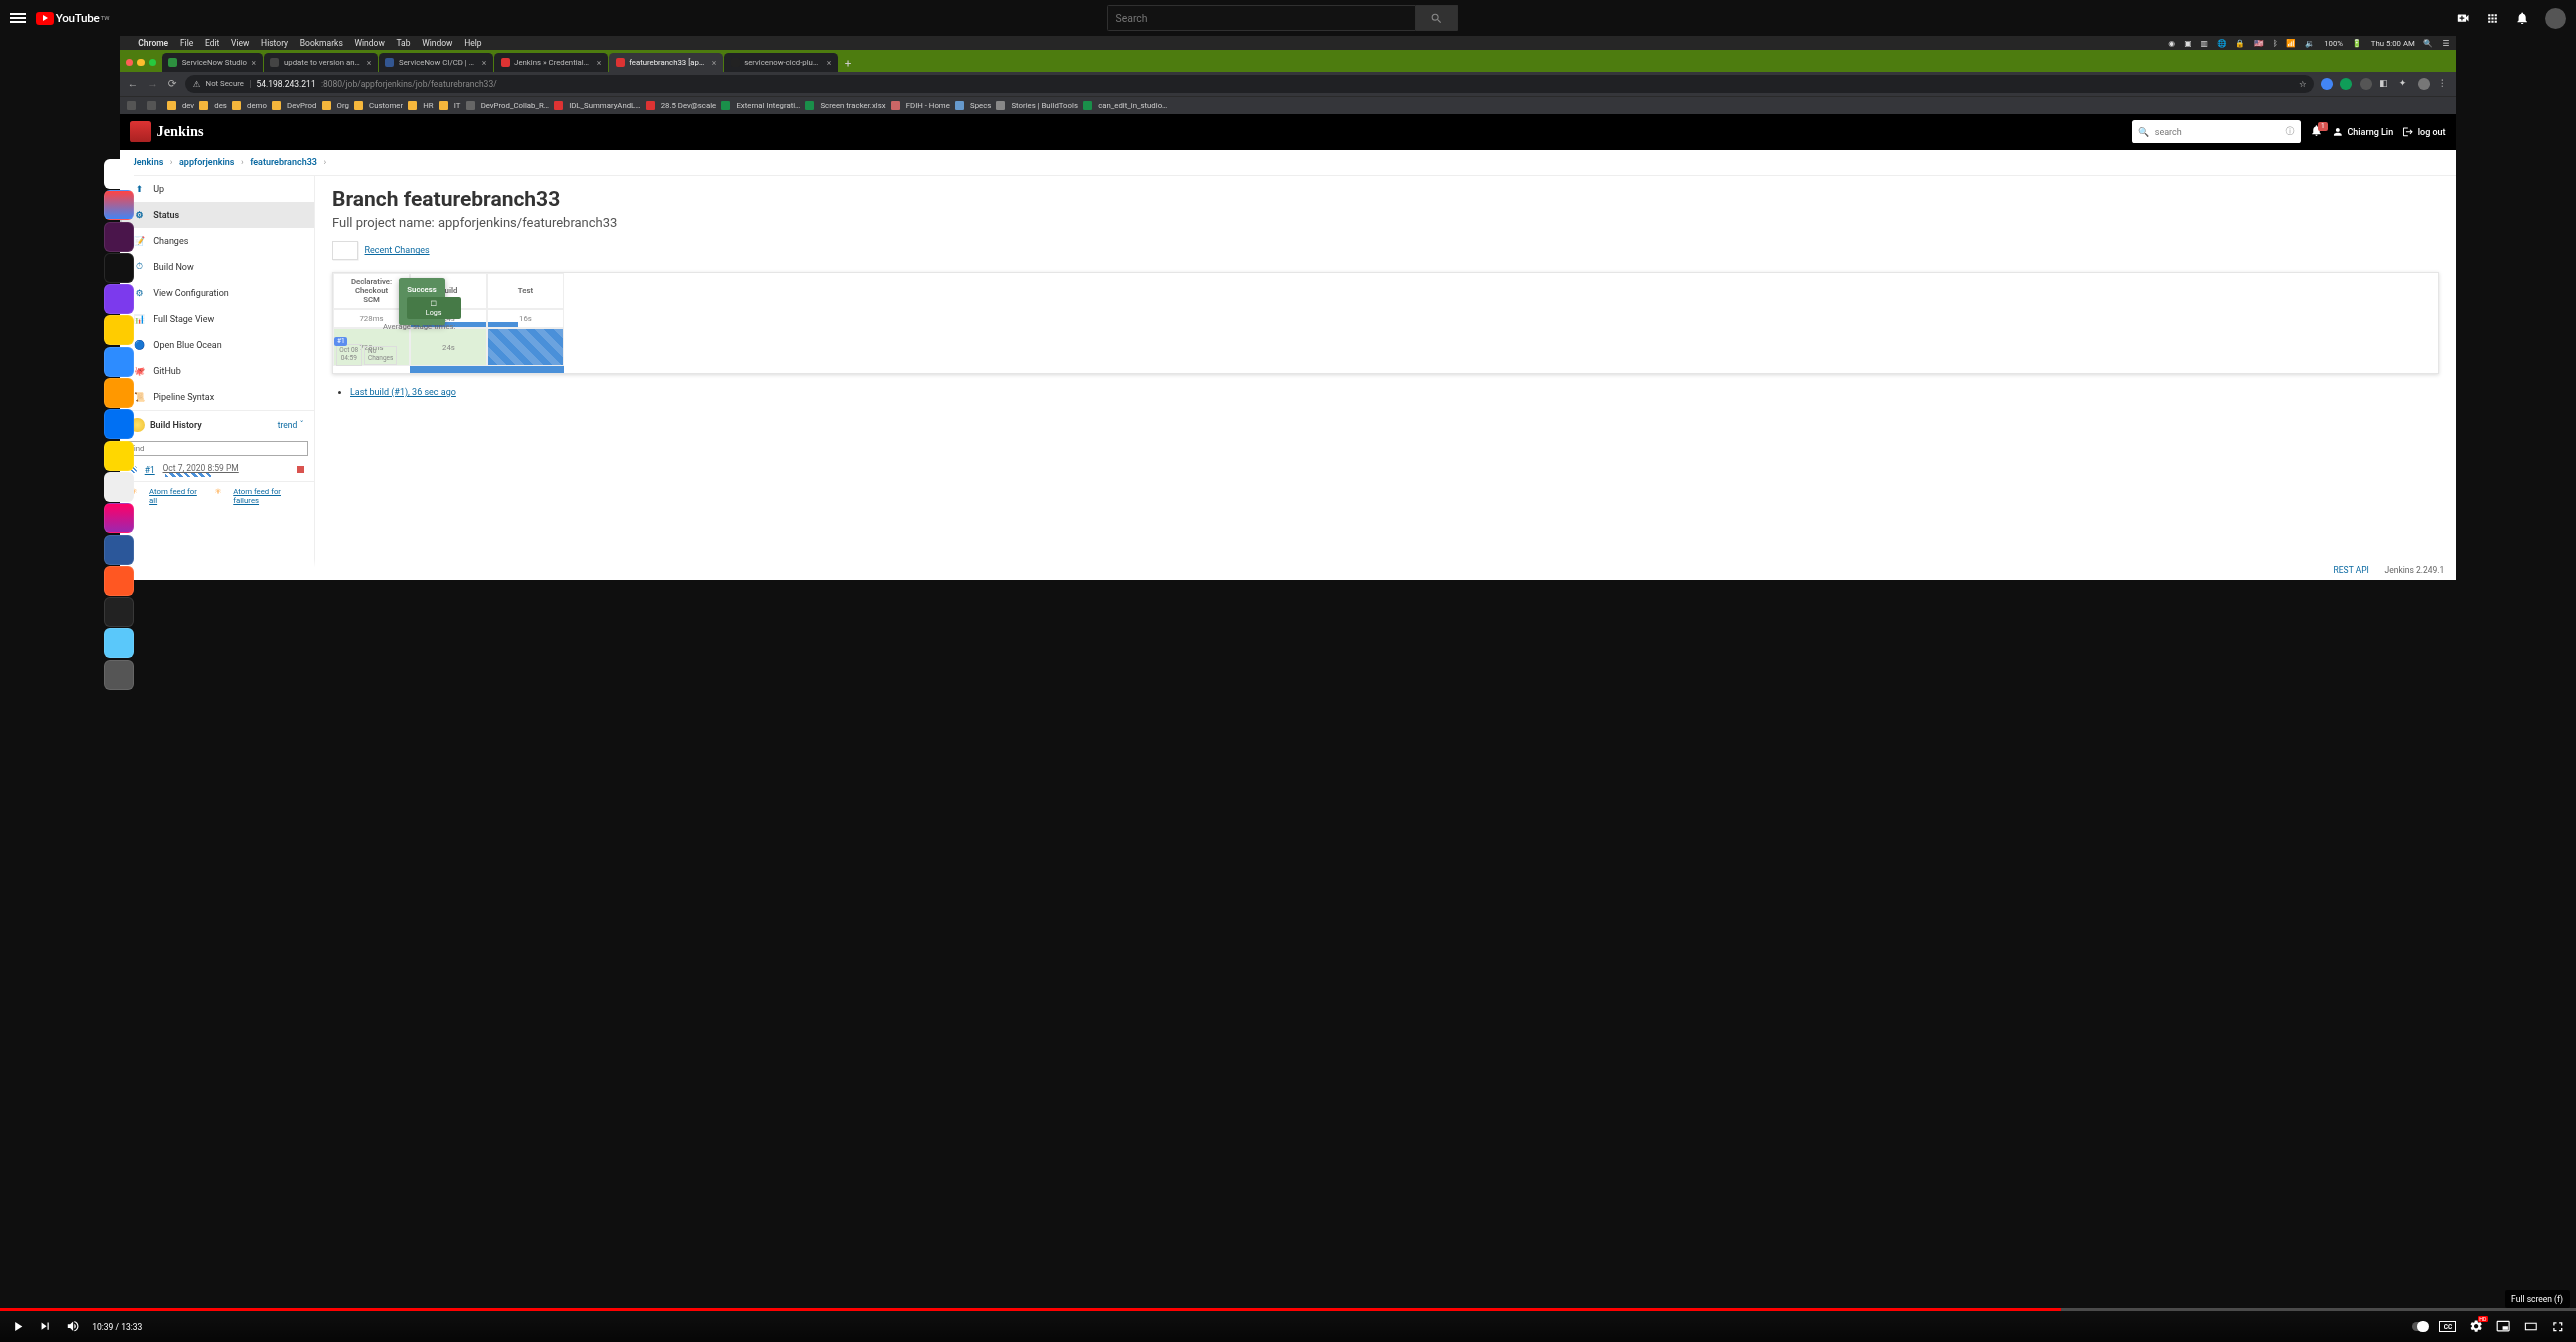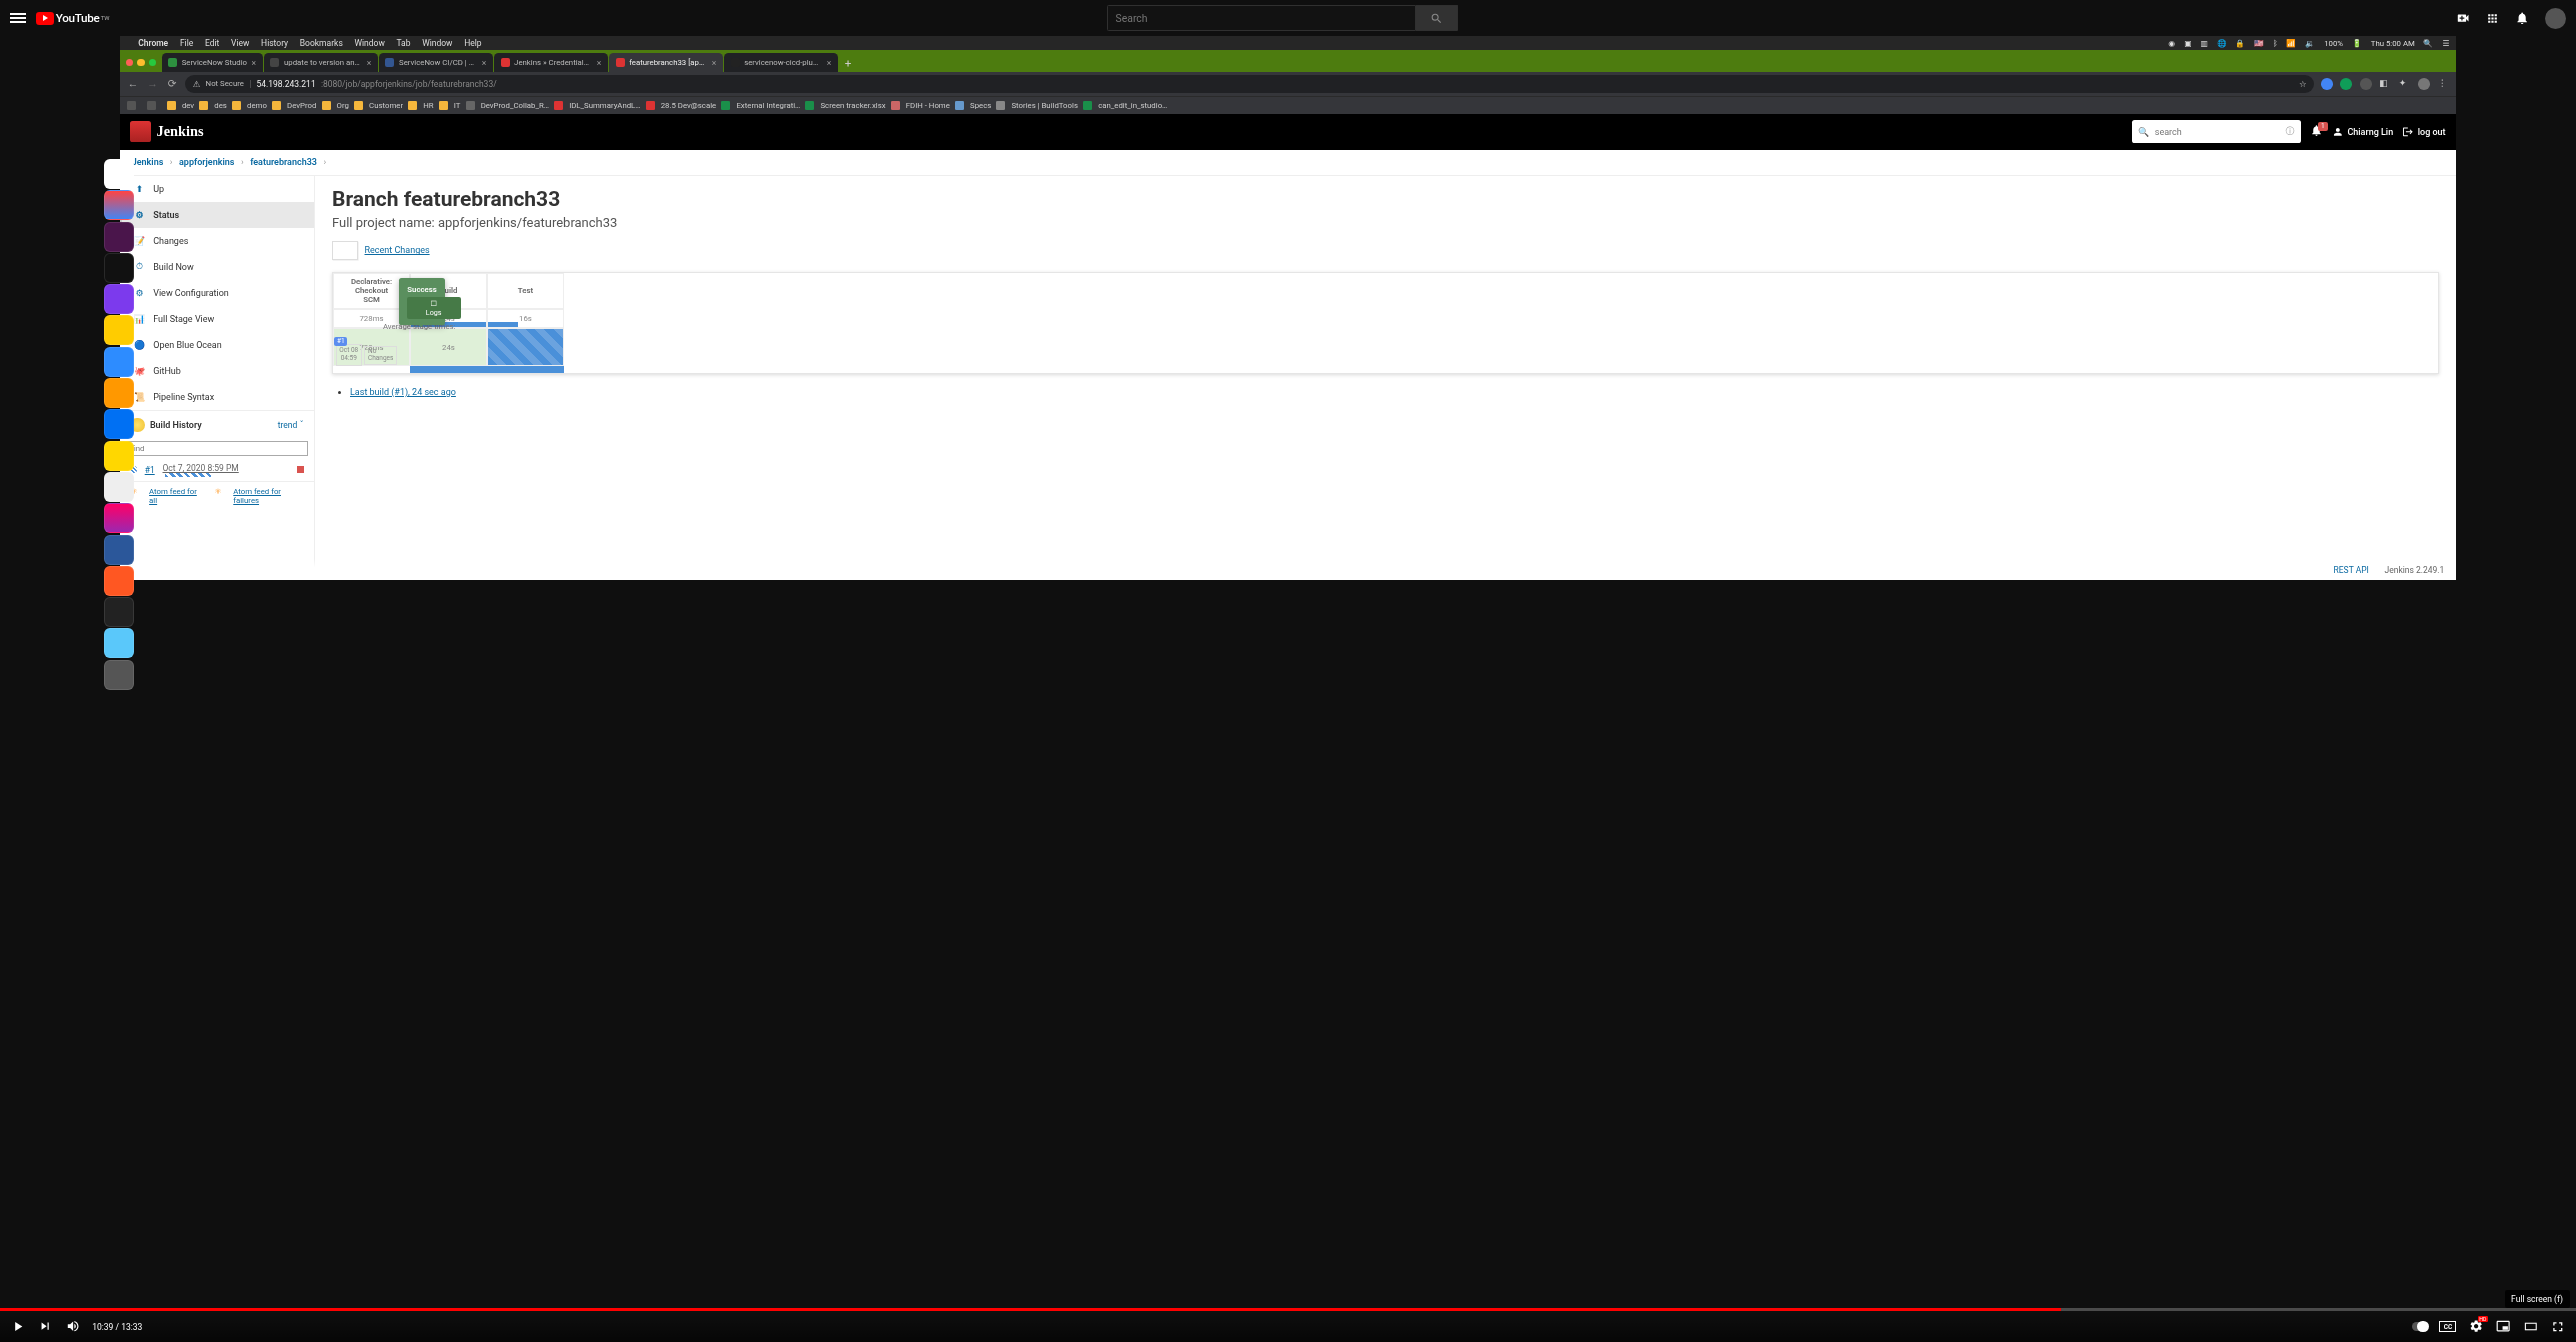--- a/index.html
+++ b/index.html
@@ -526,21 +526,21 @@
             <div>04:59</div>
           </div>
         </div>
         <div class="run-changes" style="white-space:pre-line">No
 Changes</div>
       </div>
     </div>
 
     <div class="permalinks">
       <ul>
-        <li><a>Last build (#1), 24 sec ago</a></li>
+        <li><a>Last build (#1), 36 sec ago</a></li>
       </ul>
     </div>
   </div>
 
   <div class="jk-foot">
     <a>REST API</a>
     <span>Jenkins 2.249.1</span>
   </div>
 </div>
 

